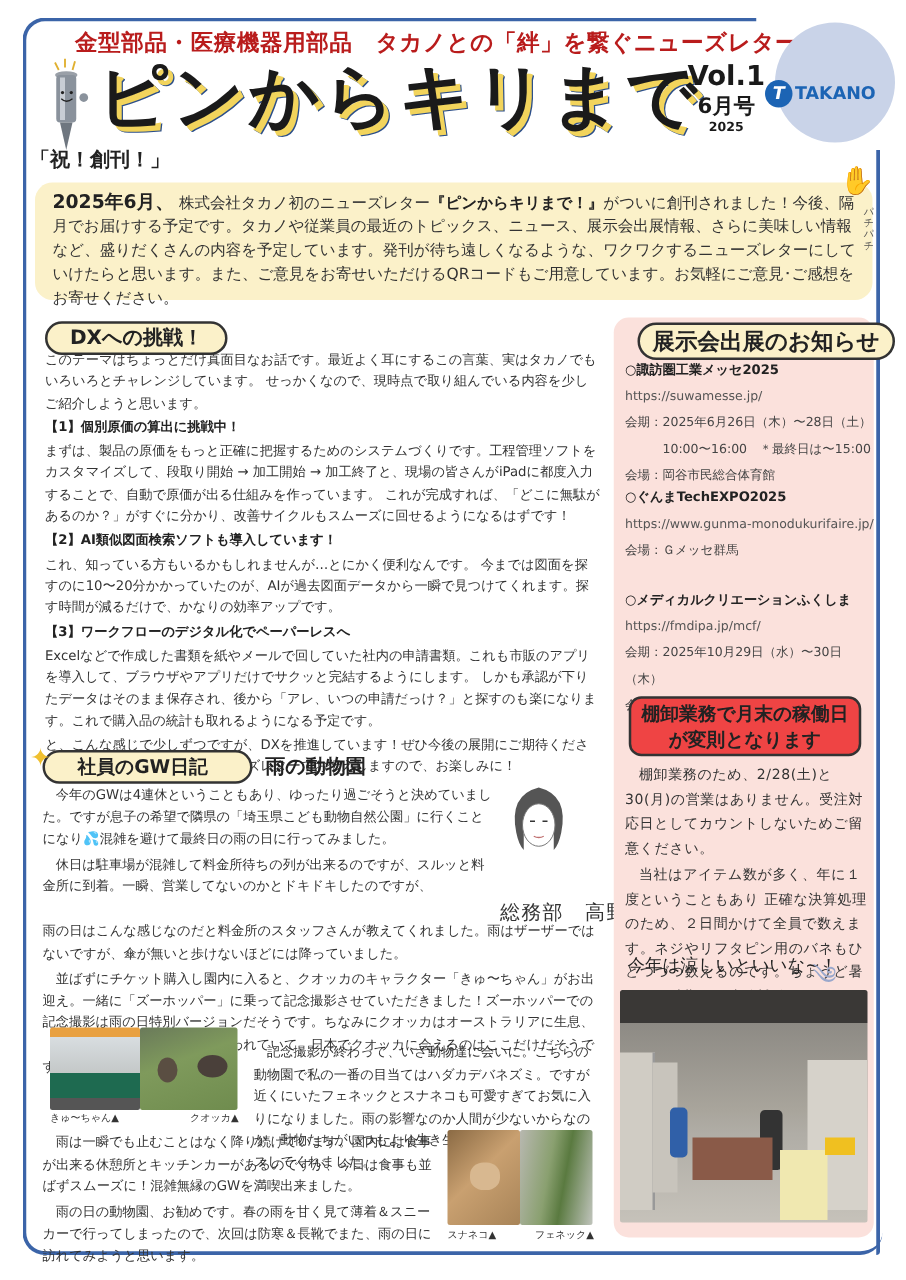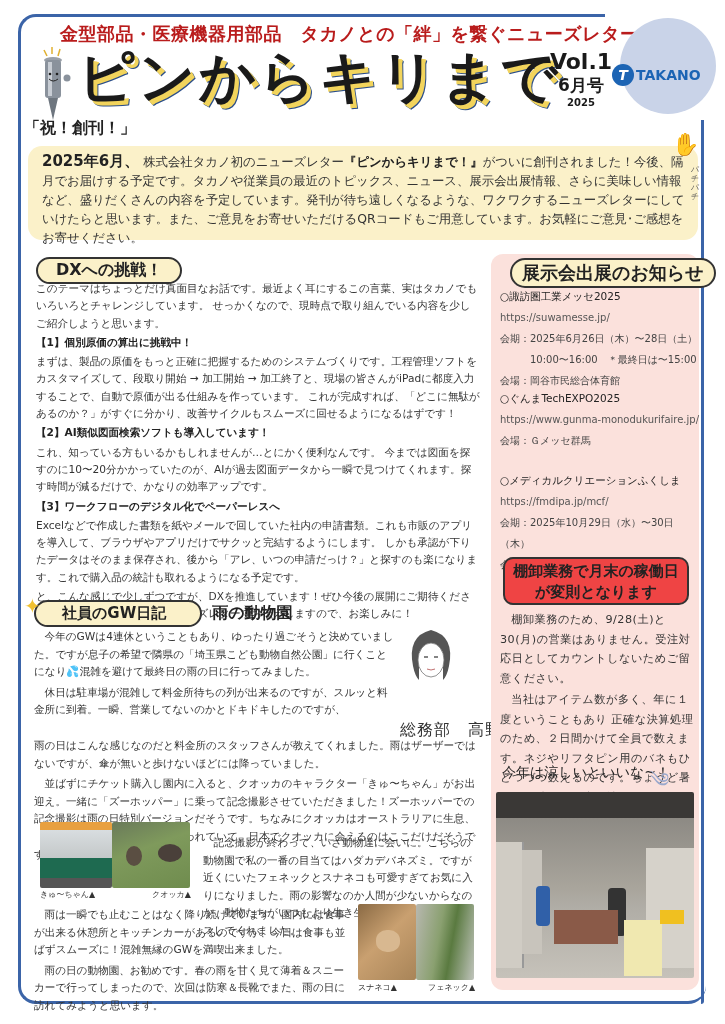--- a/index.html
+++ b/index.html
@@ -74,21 +74,21 @@
   .photo { position: absolute; border-radius: 2px; overflow: hidden; }
   .caption { position: absolute; font-size: 8px; color: #333; }
 
   
   .side-panel {
     position: absolute; left: 491px; top: 254px; width: 208px; height: 736px;
     background: #fbe1dc; border-radius: 12px;
   }
   .expo-pill { position: absolute; left: 510px; top: 258px; font-size: 18px; padding: 1px 10px; }
   .expo { position: absolute; left: 500px; width: 200px; font-size: 10px; line-height: 21px; color: #444; }
-  .expo .name { font-weight: normal; color: #222; font-size: 10.5px; }
+  .expo .name { font-weight: bold; color: #222; font-size: 10.5px; }
   .expo .url { color: #555; }
   .expo .indent { padding-left: 30px; }
 
   .inv-box {
     position: absolute; left: 503px; top: 557px; width: 186px; height: 48px;
     border: 2px solid #333; border-radius: 10px; background: #ef4444;
     text-align: center; font-size: 15px; font-weight: bold; line-height: 21px; color: #222; padding-top: 2px;
   }
   .inv-text { position: absolute; left: 500px; top: 610px; width: 194px; font-size: 11.2px; line-height: 19.5px; color: #333; letter-spacing: 0.5px; }
   .inv-text p { text-indent: 1em; margin-bottom: 2px; }
@@ -215,21 +215,21 @@
   <div class="url">https://fmdipa.jp/mcf/</div>
   <div>会期：2025年10月29日（水）〜30日（木）</div>
   <div>会場：ビッグパレットふくしま</div>
 </div>
 
 <div class="inv-box">
   <div>棚卸業務で月末の稼働日</div>
   <div>が変則となります</div>
 </div>
 <div class="inv-text">
-  <p>棚卸業務のため、9/28(土)と30(月)の営業はありません。受注対応日としてカウントしないためご留意ください。</p>
+  <p>棚卸業務のため、2/28(土)と30(月)の営業はありません。受注対応日としてカウントしないためご留意ください。</p>
   <p>当社はアイテム数が多く、年に１度ということもあり 正確な決算処理のため、２日間かけて全員で数えます。ネジやリフタピン用のバネもひとつづつ数えるのです。ちょうど暑くなる時期で、水分補給しながらの作業になることが多いです。</p>
 </div>
 <div class="inv-cool">今年は涼しいといいな~！</div>
 <div class="wind">༄</div>
 
 <div class="photo" style="left:496px; top:792px; width:198px; height:186px; background:linear-gradient(180deg,#3a3836 0%,#3a3836 14%,#8d8a84 14%,#a9a59c 52%,#b0ada6 62%,#c6c2ba 100%);">
   <div style="position:absolute;left:0;top:50px;width:28px;height:126px;background:#d0ccc4;border-right:2px solid #999;"></div>
   <div style="position:absolute;left:26px;top:58px;width:20px;height:104px;background:#c8c4bc;"></div>
   <div style="position:absolute;left:150px;top:56px;width:48px;height:120px;background:#d6d2ca;"></div>
   <div style="position:absolute;left:40px;top:94px;width:14px;height:40px;background:#3060a8;border-radius:4px;"></div>

